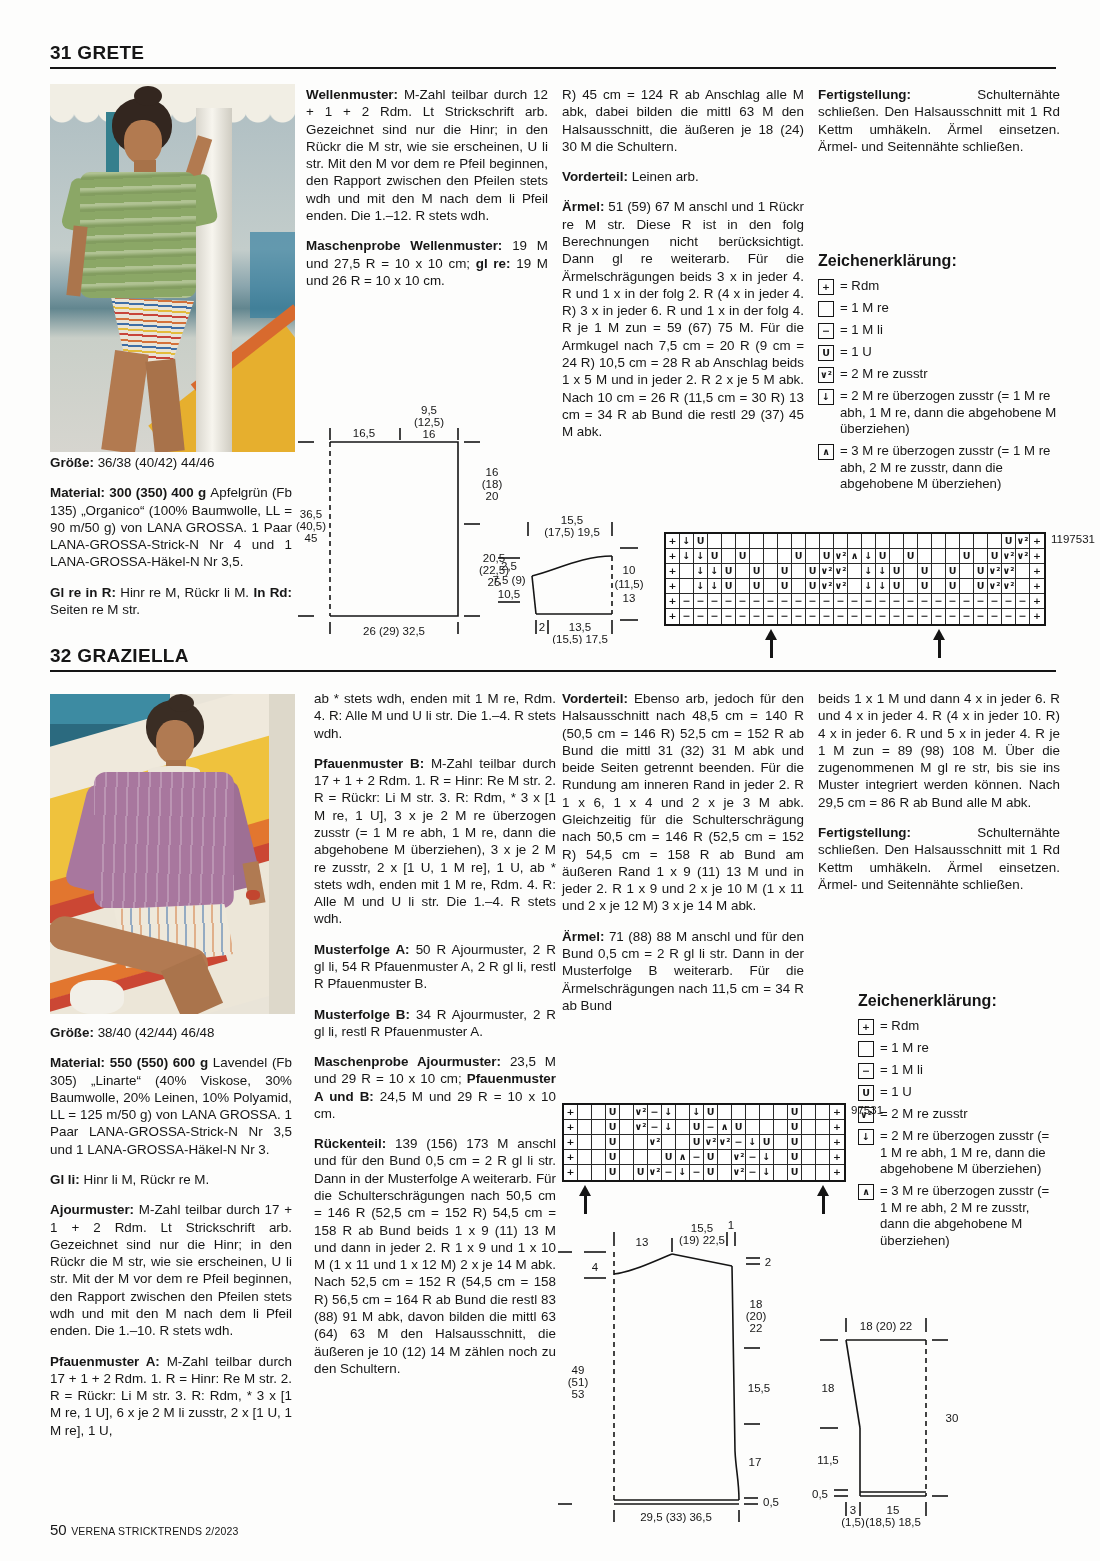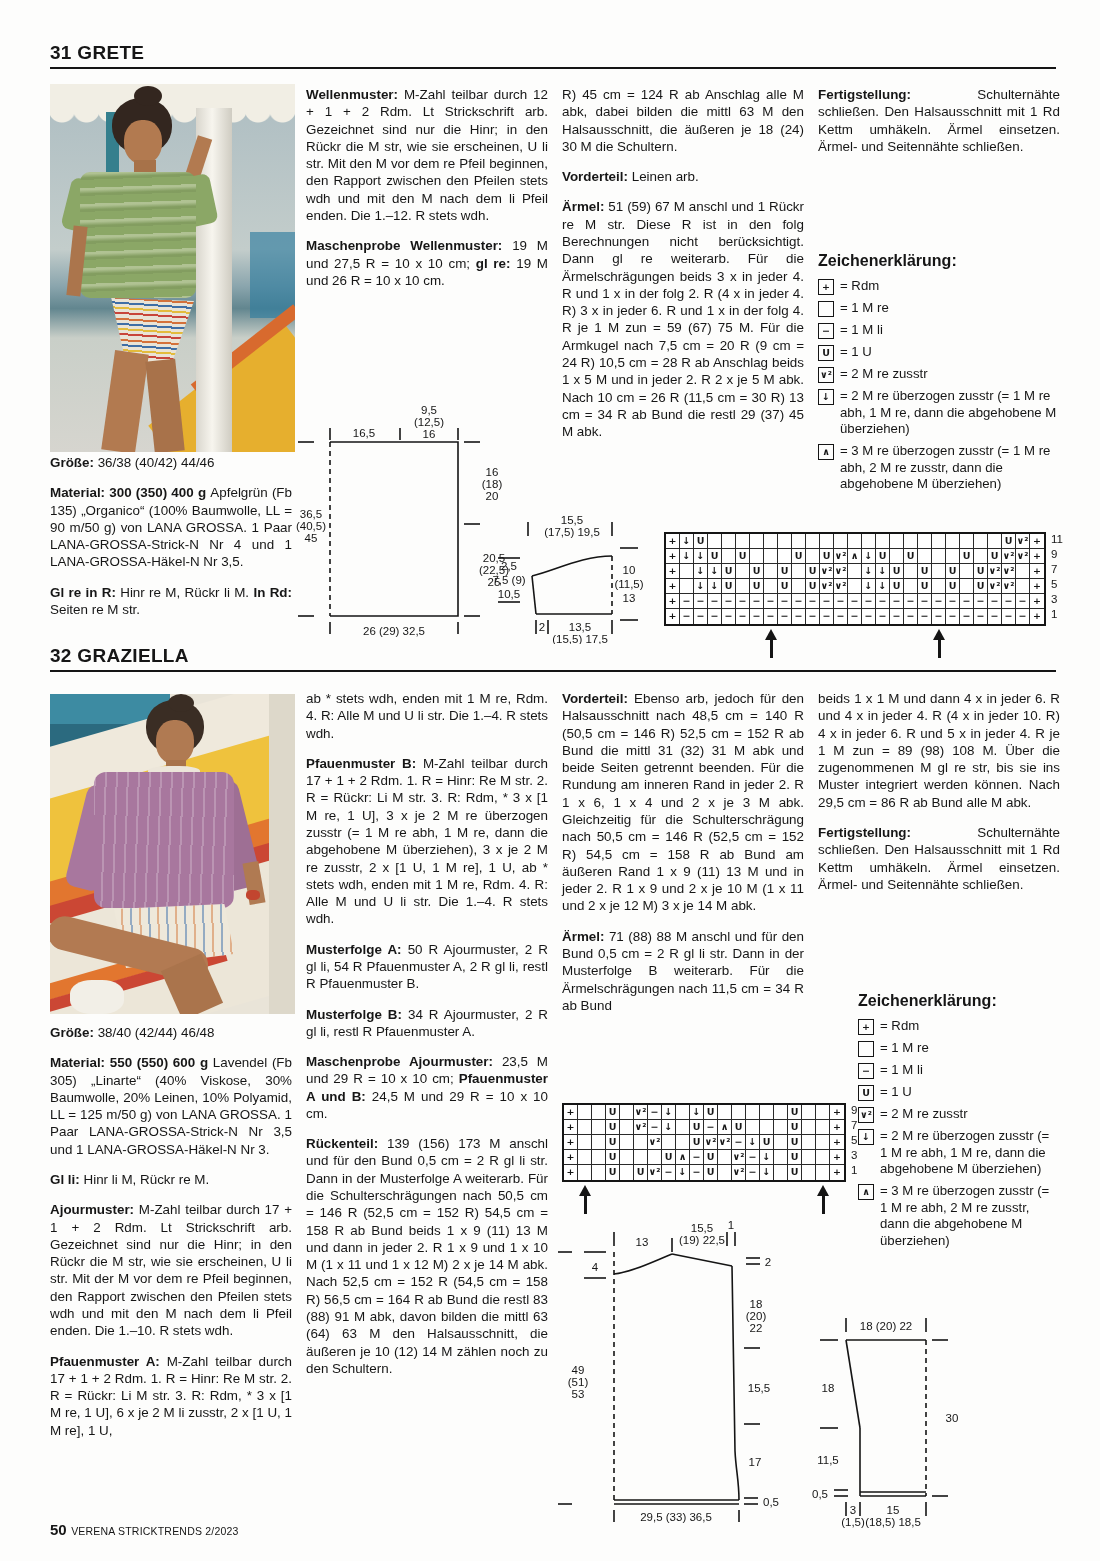--- a/index.html
+++ b/index.html
@@ -20,32 +20,32 @@
         text-align:center;font-weight:bold;margin:1px 6px 0 0;font-family:"DejaVu Sans",sans-serif;}
   
   .chart{position:absolute;display:flex;align-items:flex-start;padding-bottom:32px;}
   .cbox{border:2px solid #151515;background:#fff;}
   .crow{display:flex;height:15px;}
   .ccell{box-sizing:border-box;width:14px;border-right:1px solid #2a2a2a;border-bottom:1px solid #2a2a2a;
          font-size:9.5px;line-height:13px;text-align:center;font-weight:bold;
          font-family:"DejaVu Sans",sans-serif;}
   .crow .ccell:last-child{border-right:none;}
   .crow:last-child .ccell{border-bottom:none;}
-  .cnums{margin-left:5px;display:flex;flex-direction:column;font-size:11.5px;}
+  .cnums{margin-left:5px;display:flex;flex-direction:row;font-size:11.5px;}
   .cnum{height:15px;line-height:15px;}
   .arow{position:absolute;left:2px;bottom:0;height:30px;right:0;}
   .uparrow{position:absolute;bottom:0;width:14px;height:29px;}
   .uparrow::before{content:"";position:absolute;top:0;left:50%;margin-left:-6px;
         border-left:6px solid transparent;border-right:6px solid transparent;border-bottom:11px solid #151515;}
   .uparrow::after{content:"";position:absolute;top:9px;bottom:0;left:50%;margin-left:-1.5px;width:3px;background:#151515;}
   
   svg text{font-family:"Liberation Sans",sans-serif;font-size:11.5px;fill:#151515;}
   
   .footer{position:absolute;left:50px;top:1521px;}
-  .pg{font-weight:bold;font-size:15px;}
+  .pg{font-weight:normal;font-size:15px;}
   .mag{font-weight:normal;font-size:10.5px;letter-spacing:.2px;}
   
   .photo{position:absolute;overflow:hidden;background:#aebcbf;}
   .photo *{position:absolute;}
 </style>
 </head>
 <body>
 
 <div class="sechead" style="top:42px">
   <span>31 GRETE</span>
@@ -410,21 +410,21 @@
 </div>
 
 <div class="col" style="left:50px;top:1024px">
   <p class="para"><b>Größe: </b><span>38/40 (42/44) 46/48</span></p>
   <p class="para"><b>Material: 550 (550) 600 g </b><span>Lavendel (Fb 305) „Linarte“ (40% Viskose, 30% Baumwolle, 20% Leinen, 10% Polyamid, LL = 125 m/50 g) von LANA GROSSA. 1 Paar LANA-GROSSA-Strick-N Nr 3,5 und 1 LANA-GROSSA-Häkel-N Nr 3.</span></p>
   <p class="para"><b>Gl li: </b><span>Hinr li M, Rückr re M.</span></p>
   <p class="para"><b>Ajourmuster: </b><span>M-Zahl teilbar durch 17 + 1 + 2 Rdm. Lt Strickschrift arb. Gezeichnet sind nur die Hinr; in den Rückr die M str, wie sie erscheinen, U li str. Mit der M vor dem re Pfeil beginnen, den Rapport zwischen den Pfeilen stets wdh und mit den M nach dem li Pfeil enden. Die 1.–10. R stets wdh.</span></p>
   <p class="para"><b>Pfauenmuster A: </b><span>M-Zahl teilbar durch 17 + 1 + 2 Rdm. 1. R = Hinr: Re M str. 2. R = Rückr: Li M str. 3. R: Rdm, * 3 x [1 M re, 1 U], 6 x je 2 M li zusstr, 2 x [1 U, 1 M re], 1 U,</span></p>
 </div>
 
-<div class="col" style="left:306px;top:690px">
+<div class="col" style="left:314px;top:690px">
   <p class="para"><span>ab * stets wdh, enden mit 1 M re, Rdm. 4. R: Alle M und U li str. Die 1.–4. R stets wdh.</span></p>
   <p class="para"><b>Pfauenmuster B: </b><span>M-Zahl teilbar durch 17 + 1 + 2 Rdm. 1. R = Hinr: Re M str. 2. R = Rückr: Li M str. 3. R: Rdm, * 3 x [1 M re, 1 U], 3 x je 2 M re überzogen zusstr (= 1 M re abh, 1 M re, dann die abgehobene M überziehen), 3 x je 2 M re zusstr, 2 x [1 U, 1 M re], 1 U, ab * stets wdh, enden mit 1 M re, Rdm. 4. R: Alle M und U li str. Die 1.–4. R stets wdh.</span></p>
   <p class="para"><b>Musterfolge A: </b><span>50 R Ajourmuster, 2 R gl li, 54 R Pfauenmuster A, 2 R gl li, restl R Pfauenmuster B.</span></p>
   <p class="para"><b>Musterfolge B: </b><span>34 R Ajourmuster, 2 R gl li, restl R Pfauenmuster A.</span></p>
   <p class="para"><b>Maschenprobe Ajourmuster: </b><span>23,5 M und 29 R = 10 x 10 cm; </span><b>Pfauenmuster A und B: </b><span>24,5 M und 29 R = 10 x 10 cm.</span></p>
   <p class="para"><b>Rückenteil: </b><span>139 (156) 173 M anschl und für den Bund 0,5 cm = 2 R gl li str. Dann in der Musterfolge A weiterarb. Für die Schulterschrägungen nach 50,5 cm = 146 R (52,5 cm = 152 R) 54,5 cm = 158 R ab Bund beids 1 x 9 (11) 13 M und dann in jeder 2. R 1 x 9 und 1 x 10 M (1 x 11 und 1 x 12 M) 2 x je 14 M abk. Nach 52,5 cm = 152 R (54,5 cm = 158 R) 56,5 cm = 164 R ab Bund die restl 83 (88) 91 M abk, davon bilden die mittl 63 (64) 63 M den Halsausschnitt, die äußeren je 10 (12) 14 M zählen noch zu den Schultern.</span></p>
 </div>
 
 <div class="col" style="left:562px;top:690px">
   <p class="para"><b>Vorderteil: </b><span>Ebenso arb, jedoch für den Halsausschnitt nach 48,5 cm = 140 R (50,5 cm = 146 R) 52,5 cm = 152 R ab Bund die mittl 31 (32) 31 M abk und beide Seiten getrennt beenden. Für die Rundung am inneren Rand in jeder 2. R 1 x 6, 1 x 4 und 2 x je 3 M abk. Gleichzeitig für die Schulterschrägung nach 50,5 cm = 146 R (52,5 cm = 152 R) 54,5 cm = 158 R ab Bund am äußeren Rand 1 x 9 (11) 13 M und in jeder 2. R 1 x 9 und 2 x je 10 M (1 x 11 und 2 x je 12 M) 3 x je 14 M abk.</span></p>

